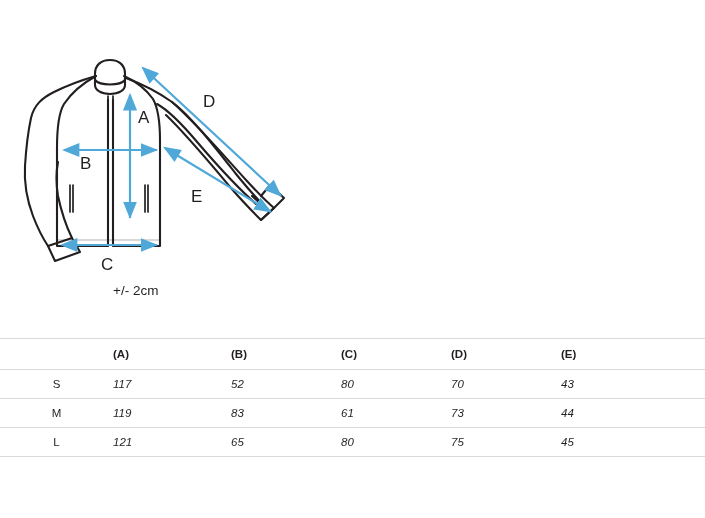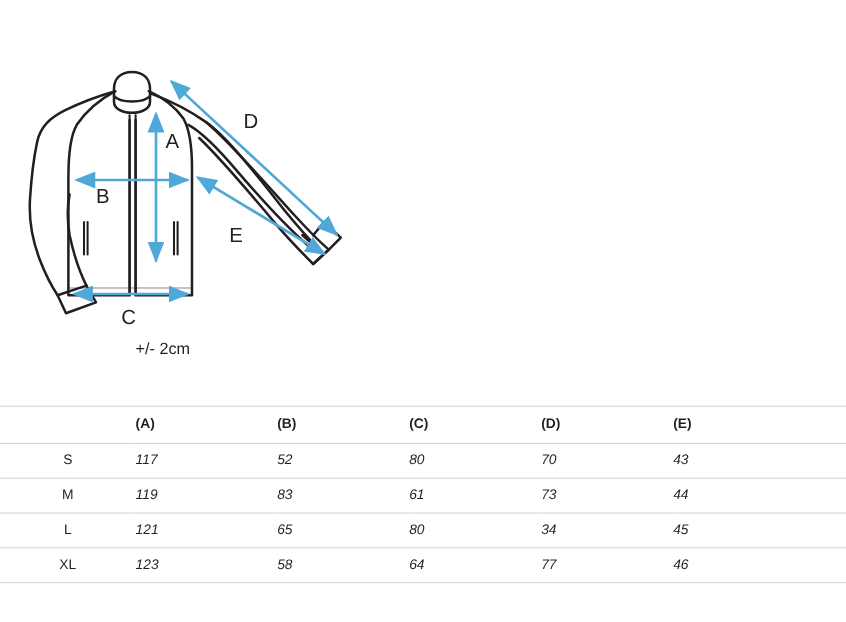--- a/index.html
+++ b/index.html
@@ -219,27 +219,19 @@
         <td class="col-b cell-pad">83</td>
         <td class="col-c cell-pad">61</td>
         <td class="col-d cell-pad">73</td>
         <td class="col-e cell-pad">44</td>
       </tr>
       <tr>
         <td class="col-size">L</td>
         <td class="col-a cell-pad">121</td>
         <td class="col-b cell-pad">65</td>
         <td class="col-c cell-pad">80</td>
-        <td class="col-d cell-pad">34</td>
+        <td class="col-d cell-pad">75</td>
         <td class="col-e cell-pad">45</td>
-      </tr>
-      <tr>
-        <td class="col-size">XL</td>
-        <td class="col-a cell-pad">123</td>
-        <td class="col-b cell-pad">58</td>
-        <td class="col-c cell-pad">64</td>
-        <td class="col-d cell-pad">77</td>
-        <td class="col-e cell-pad">46</td>
       </tr>
     </tbody>
   </table>
 
 </div>
 
 </body></html>

